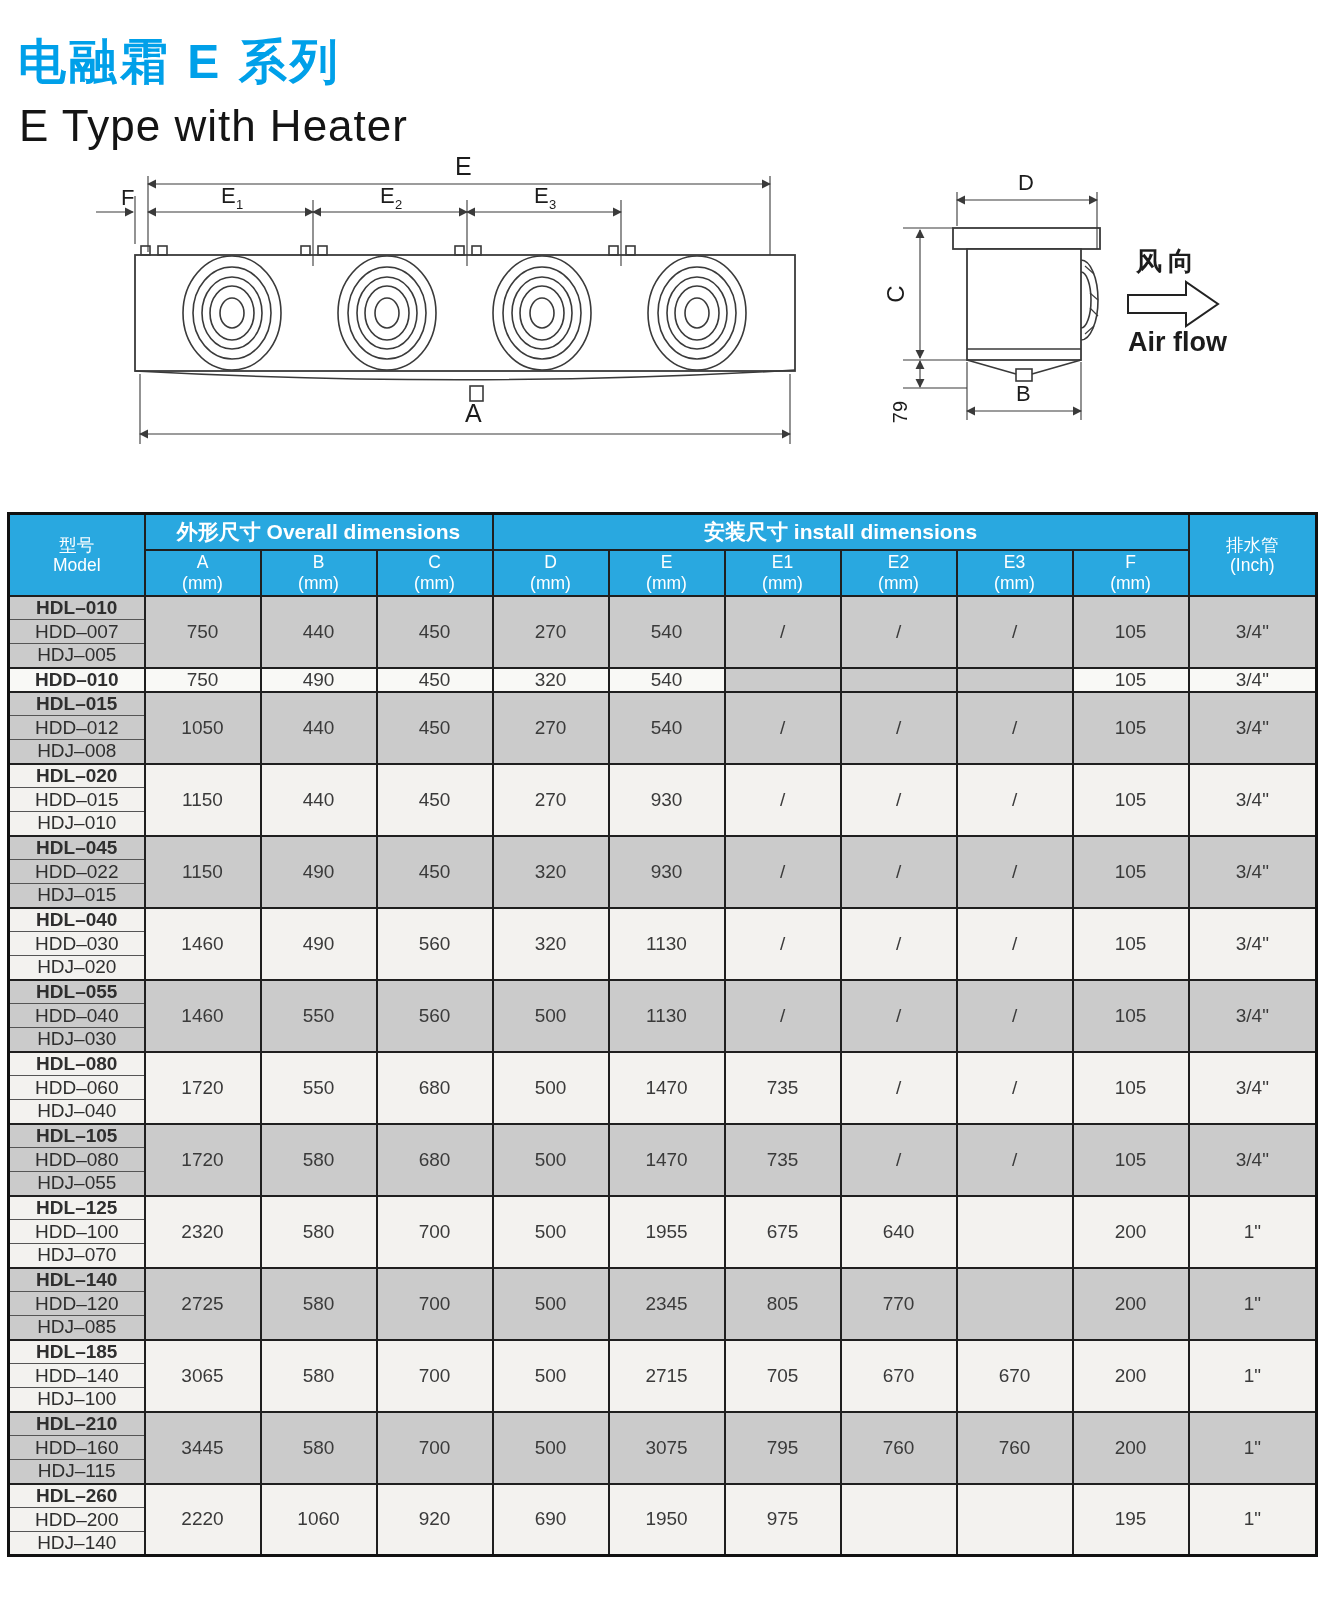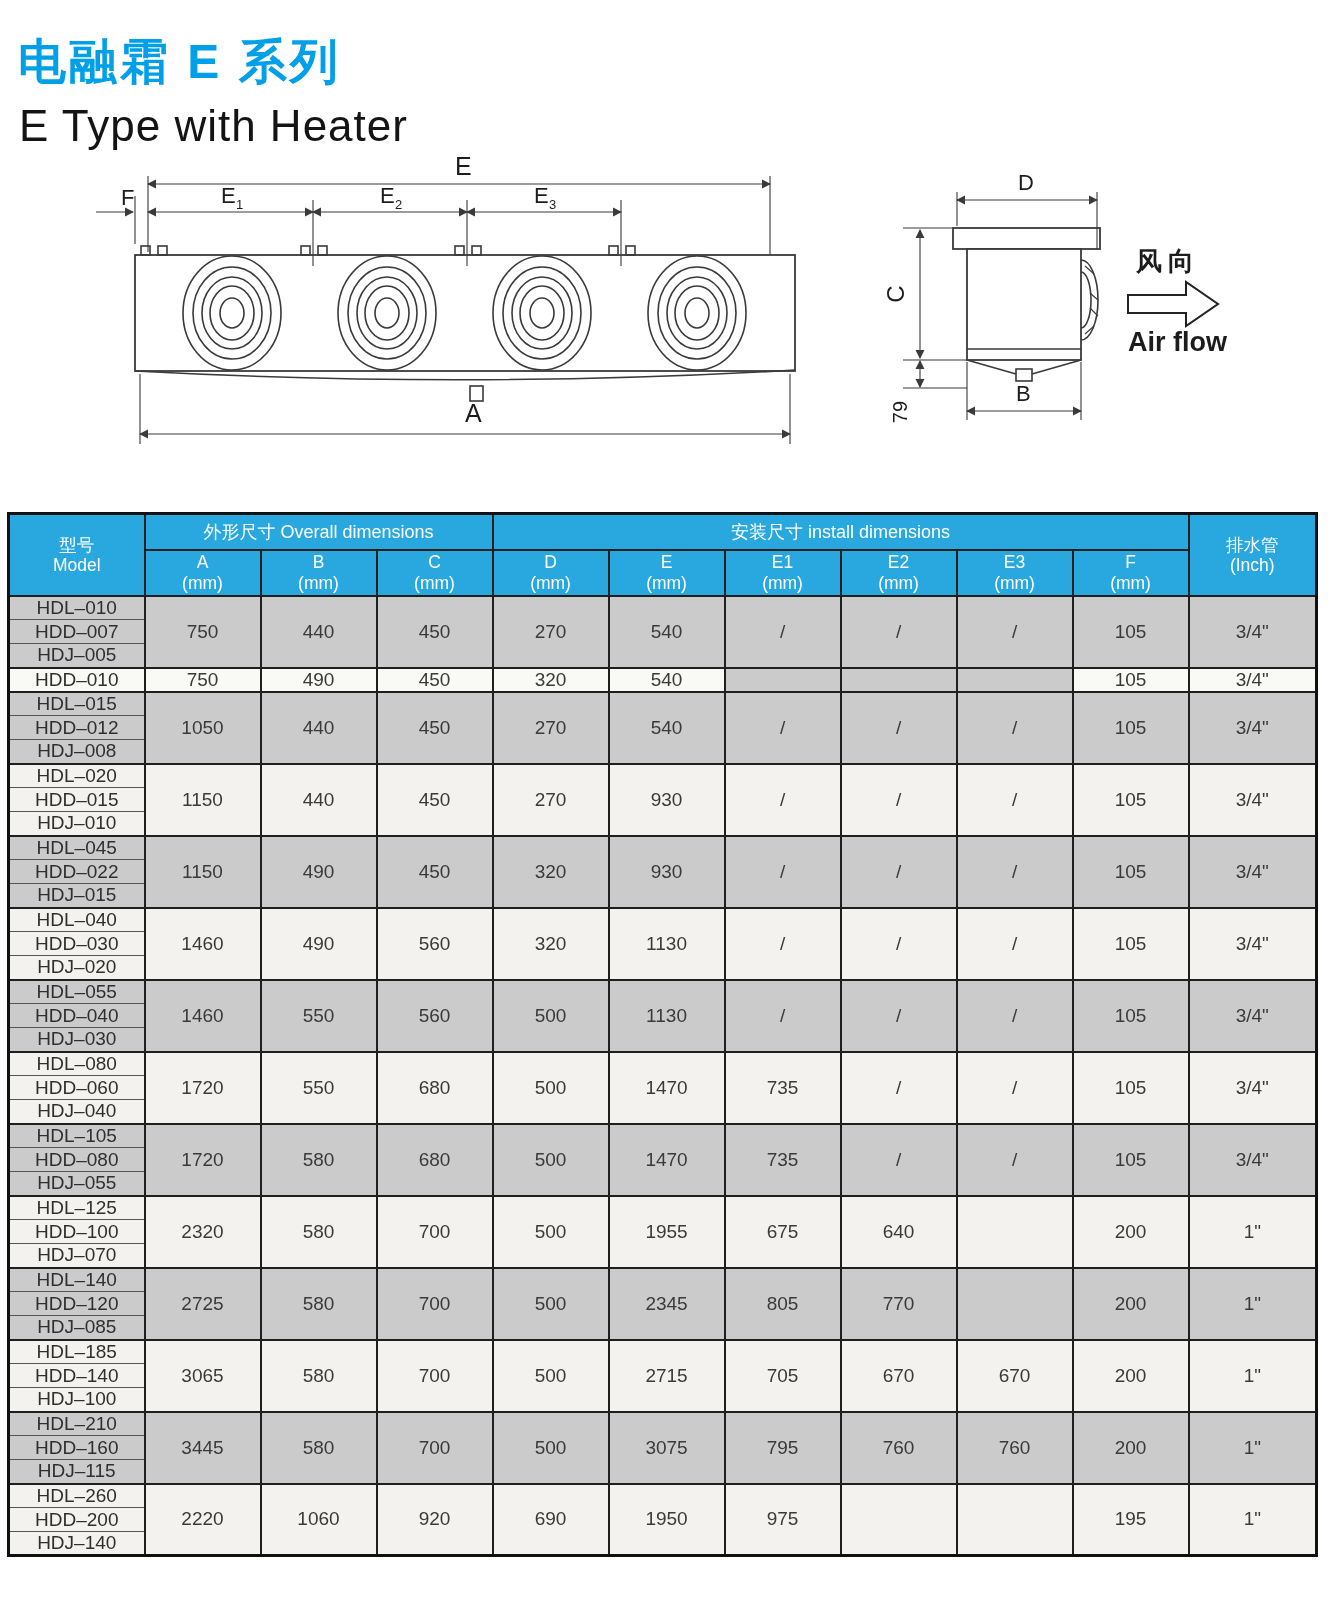--- a/index.html
+++ b/index.html
@@ -23,29 +23,29 @@
     border-collapse:collapse; table-layout:fixed;
     border:3px solid #111;
   }
   table.dims th, table.dims td {
     border:2px solid #1f1f1f; text-align:center; vertical-align:middle;
     padding:0; overflow:hidden;
   }
   thead th { background:#29A8E0; color:#ffffff; font-weight:400; }
   thead tr.r1 { height:36px; }
   thead tr.r2 { height:46px; }
-  thead .grp { font-size:18px; }
+  thead .grp { font-size:21px;font-weight:bold; }
   thead .l1, thead .l2 { display:block; line-height:1.15; font-size:17.5px; }
   tbody tr { height:24px; }
   tbody td { font-size:19px; color:#3a3a3a; }
   tbody td.model {
     font-size:19px; color:#2f2f2f;
     border-top:1px solid #555; border-bottom:1px solid #555;
   }
-  tbody td.model.g-first { border-top:2px solid #1f1f1f; }
+  tbody td.model.g-first { border-top:2px solid #1f1f1f;font-weight:bold; }
   tbody td.model.g-last  { border-bottom:2px solid #1f1f1f;text-align:center; }
   tr.shade-gray  td { background:#cbcbcb; }
   tr.shade-light td { background:#f3f2ef; }
   tr.shade-white td { background:#f9f9f6;margin-top:48px; }
   td.cell-gray { background:#cbcbcb !important; }
 
   
   .ln { stroke:#3a3a3a; stroke-width:1.6; fill:none; }
   .thin { stroke:#3a3a3a; stroke-width:1.1; fill:none; }
   .shape { stroke:#3a3a3a; stroke-width:1.8; fill:#ffffff; }

